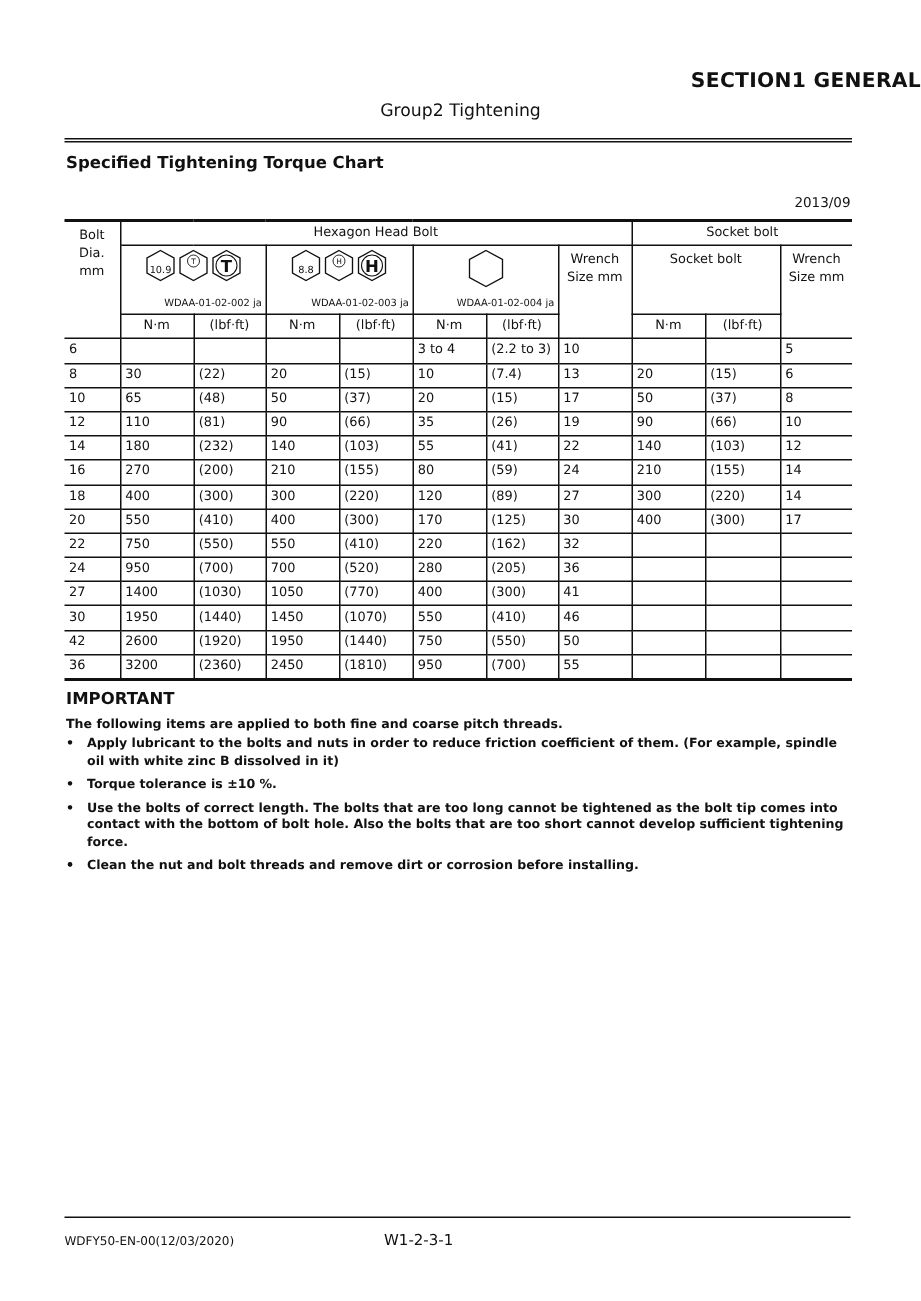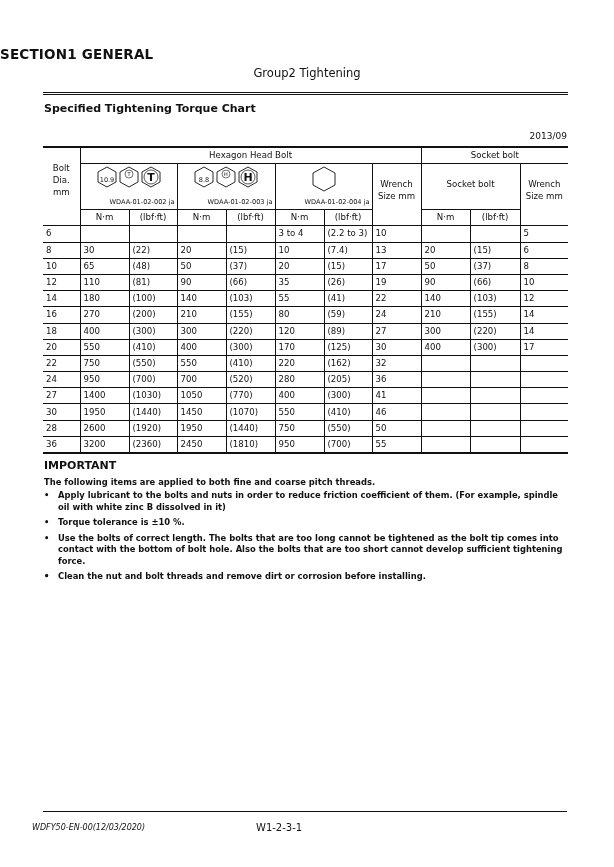--- a/index.html
+++ b/index.html
@@ -1,46 +1,46 @@
 <!DOCTYPE html>
 <html><head>
 <meta charset="utf-8">
 <style>
   html, body { margin: 0; padding: 0; background: #ffffff; }
   body { width: 614px; height: 867px; position: relative; overflow: hidden;
          font-family: "DejaVu Sans", sans-serif; color: #111; }
   .abs { position: absolute; }
-  .sec-title { left: 0; width: 614px; top: 46px; text-align: left; font-weight: bold; font-size: 13.5px; letter-spacing: 0.2px; }
+  .sec-title { left: 0; width: 614px; top: 46px; text-align: right; font-weight: bold; font-size: 13.5px; letter-spacing: 0.2px; }
   .sec-sub { left: 0; width: 614px; top: 66px; text-align: center; font-size: 11.5px; }
   .dbl-rule { left: 43px; width: 525px; top: 92px; height: 1px; border-top: 1px solid #111; border-bottom: 1px solid #111; }
   .chart-title { left: 44px; top: 102px; font-weight: bold; font-size: 11px; }
   .date { right: 47px; top: 131px; font-size: 9px; }
 
   table.torque { position: absolute; left: 43px; top: 146px; width: 525px; border-collapse: collapse;
                  font-size: 8.6px; table-layout: fixed; border-top: 2px solid #111; border-bottom: 2px solid #111; }
   table.torque td { border: 1px solid #111; padding: 0 3px; height: 15.2px; line-height: 15px; vertical-align: middle;
                     white-space: nowrap; overflow: hidden; }
   table.torque tr > td:first-child { border-left: none; }
   table.torque tr > td:last-child { border-right: none; }
   table.torque td.c { text-align: center; }
-  table.torque td.top { vertical-align: top; line-height: 12px; padding-top: 14px; text-align: center; }
+  table.torque td.top { vertical-align: top; line-height: 12px; padding-top: 3px; text-align: center; }
   table.torque td.wrap { white-space: normal; }
   .icons-cell { height: 45px !important; position: relative; vertical-align: top !important; }
   .icons { display: flex; gap: 0; justify-content: center; padding-top: 2px; }
   .fig-code { position: absolute; right: 2px; bottom: 3px; font-size: 6.6px; line-height: 8px; }
 
   .imp-title { left: 44px; top: 459px; font-weight: bold; font-size: 11px; }
   .imp-lead { left: 44px; top: 477px; font-weight: bold; font-size: 8.4px; text-align: center; }
   ul.imp { position: absolute; left: 44px; top: 490px; width: 525px; margin: 0; padding: 0; list-style: none;
            font-weight: bold; font-size: 8.4px; line-height: 11.5px; }
   ul.imp li { position: relative; padding-left: 14px; margin-bottom: 4px; }
   ul.imp li .bullet { position: absolute; left: 0; top: 0; }
 
   .foot-rule { left: 43px; width: 524px; top: 811px; height: 0; border-top: 1px solid #111; }
-  .foot-left { left: 32px; top: 823px; font-size: 8px; font-style: italic; }
+  .foot-left { left: 43px; top: 823px; font-size: 8px; }
   .foot-center { left: 256px; top: 822px; font-size: 10px; }
   .watermark { left: 400px; top: 876px; font-family: "DejaVu Sans Mono", monospace; font-size: 12px; font-weight: bold; color: #1a1a2e; }
 </style>
 </head>
 <body>
 
 <div class="abs sec-title">SECTION1 GENERAL</div>
 <div class="abs sec-sub">Group2 Tightening</div>
 <div class="abs dbl-rule"></div>
 
@@ -182,21 +182,21 @@
         <td>35</td>
         <td>(26)</td>
         <td>19</td>
         <td>90</td>
         <td>(66)</td>
         <td>10</td>
       </tr>
       <tr>
         <td>14</td>
         <td>180</td>
-        <td>(100)</td>
+        <td>(232)</td>
         <td>140</td>
         <td>(103)</td>
         <td>55</td>
         <td>(41)</td>
         <td>22</td>
         <td>140</td>
         <td>(103)</td>
         <td>12</td>
       </tr>
       <tr>
@@ -284,21 +284,21 @@
         <td>1450</td>
         <td>(1070)</td>
         <td>550</td>
         <td>(410)</td>
         <td>46</td>
         <td></td>
         <td></td>
         <td></td>
       </tr>
       <tr>
-        <td>28</td>
+        <td>42</td>
         <td>2600</td>
         <td>(1920)</td>
         <td>1950</td>
         <td>(1440)</td>
         <td>750</td>
         <td>(550)</td>
         <td>50</td>
         <td></td>
         <td></td>
         <td></td>

